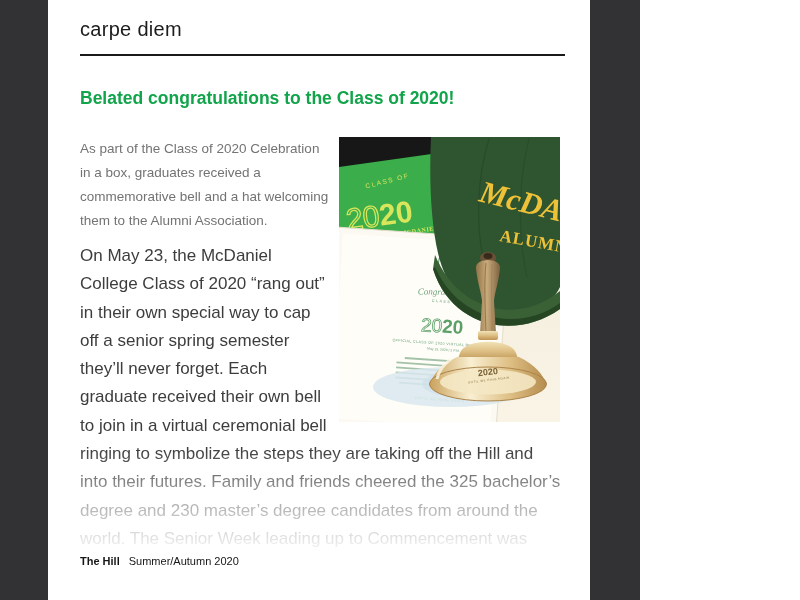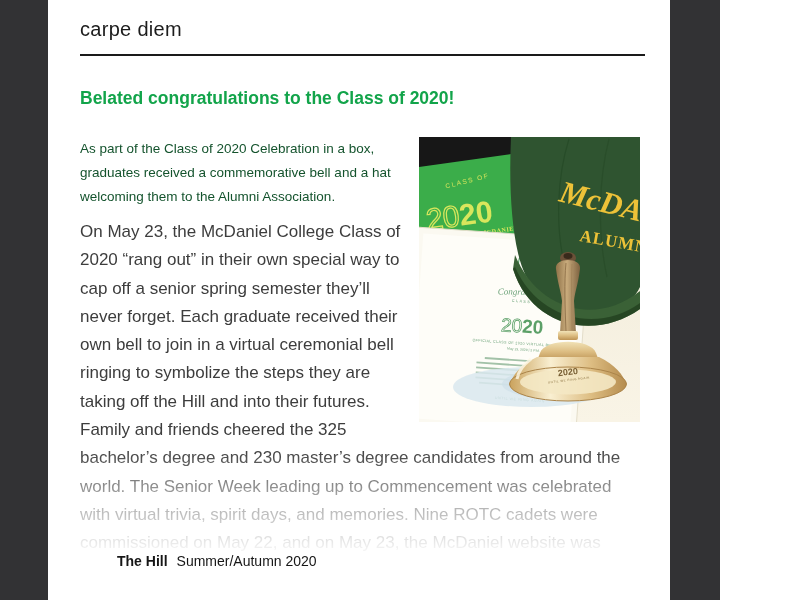--- a/index.html
+++ b/index.html
@@ -1,19 +1,19 @@
 <!DOCTYPE html>
 <html><head>
 <meta charset="utf-8">
 <style>
   * { margin: 0; padding: 0; box-sizing: border-box; }
   html, body { width: 800px; height: 600px; overflow: hidden; }
   body { font-family: "Liberation Sans", sans-serif; background: #ffffff; }
 
-  .stage { position: relative; width: 720px; height: 600px; background: #ffffff; }
+  .stage { position: relative; width: 640px; height: 600px; background: #ffffff; }
 
   .rail { position: absolute; top: 0; bottom: 0; background: #323234; }
   .rail-left  { left: 0; width: 48px; }
   .rail-right { right: 0; width: 50px; }
 
   .content { position: absolute; left: 48px; right: 50px; top: 0; bottom: 0;
              background: #ffffff; padding: 0 25px 0 32px; }
 
   .masthead { padding-top: 16px; padding-bottom: 12px; border-bottom: 2px solid #1a1a1a; }
   .masthead-title { font-size: 20px; line-height: 26px; color: #1c1c1c; letter-spacing: 0.3px; }
@@ -26,24 +26,24 @@
 
   .article { position: relative; margin-top: 28px; height: 414px; overflow: hidden; }
   .article::after { content: ""; position: absolute; left: 0; right: 0; bottom: 0; height: 102px;
               background: linear-gradient(180deg, rgba(255,255,255,0) 0%,
                           rgba(255,255,255,0.55) 48%, rgba(255,255,255,0.95) 100%);
               pointer-events: none; }
 
   .photo-figure { float: right; width: 221px; height: 285px; margin: 0 5px 14px 10px; }
   .photo-figure svg { display: block; width: 221px; height: 285px; }
 
-  .lede { font-size: 13.5px; line-height: 24px; color: #14532d; }
+  .lede { font-size: 13.5px; line-height: 24px; color: #737373; }
   .body-text { margin-top: 9px; font-size: 17px; line-height: 28.3px; color: #3d3d3d; }
 
-  .page-footer { margin-top: 3px; font-size: 14px; line-height: 14px; color: #161616; margin-left: 37px; }
+  .page-footer { margin-top: 3px; font-size: 11px; line-height: 14px; color: #161616; }
   .footer-pub { font-weight: 700; }
   .footer-issue { margin-left: 9px; font-weight: 400; }
 </style>
 </head>
 <body>
 
 <div class="stage">
   <div class="rail rail-left"></div>
   <div class="rail rail-right"></div>
 

